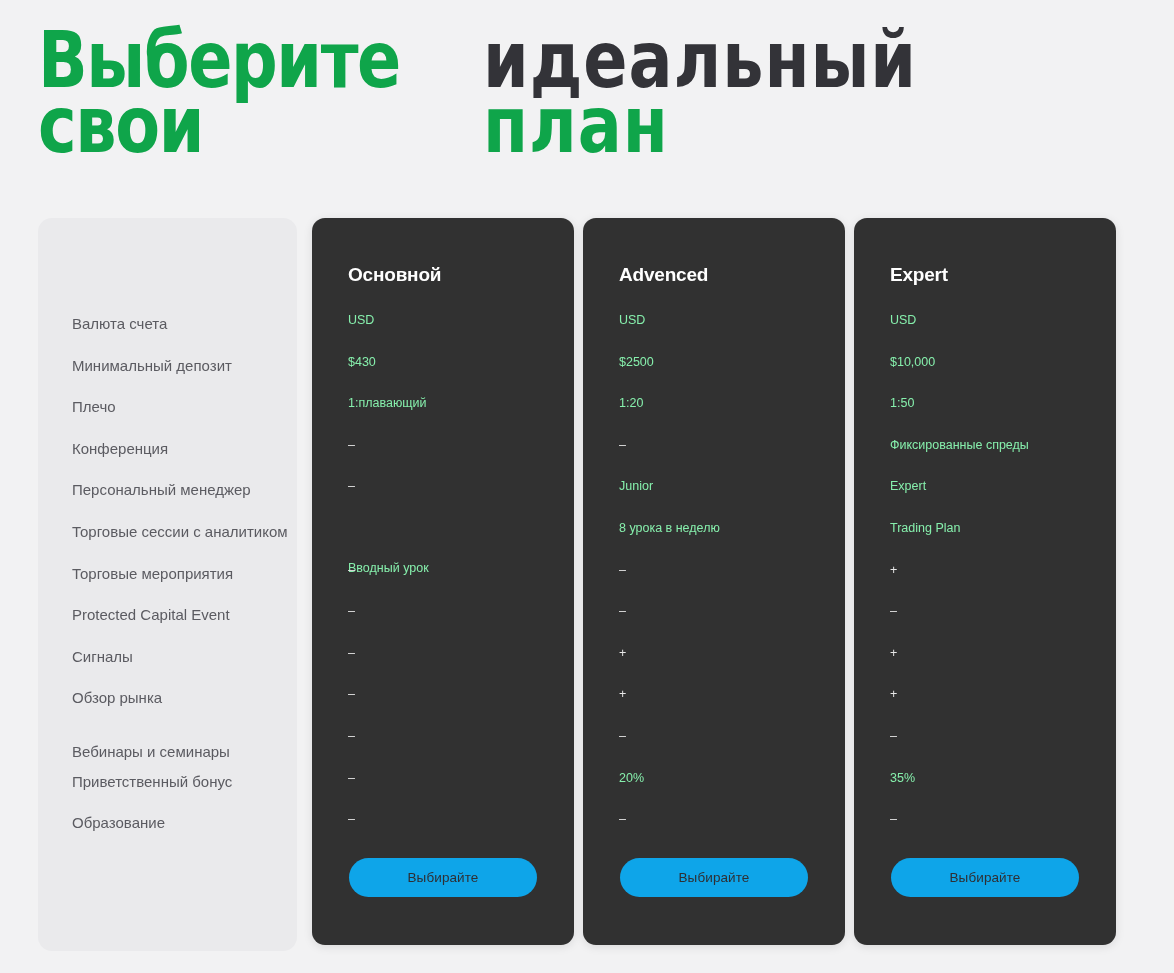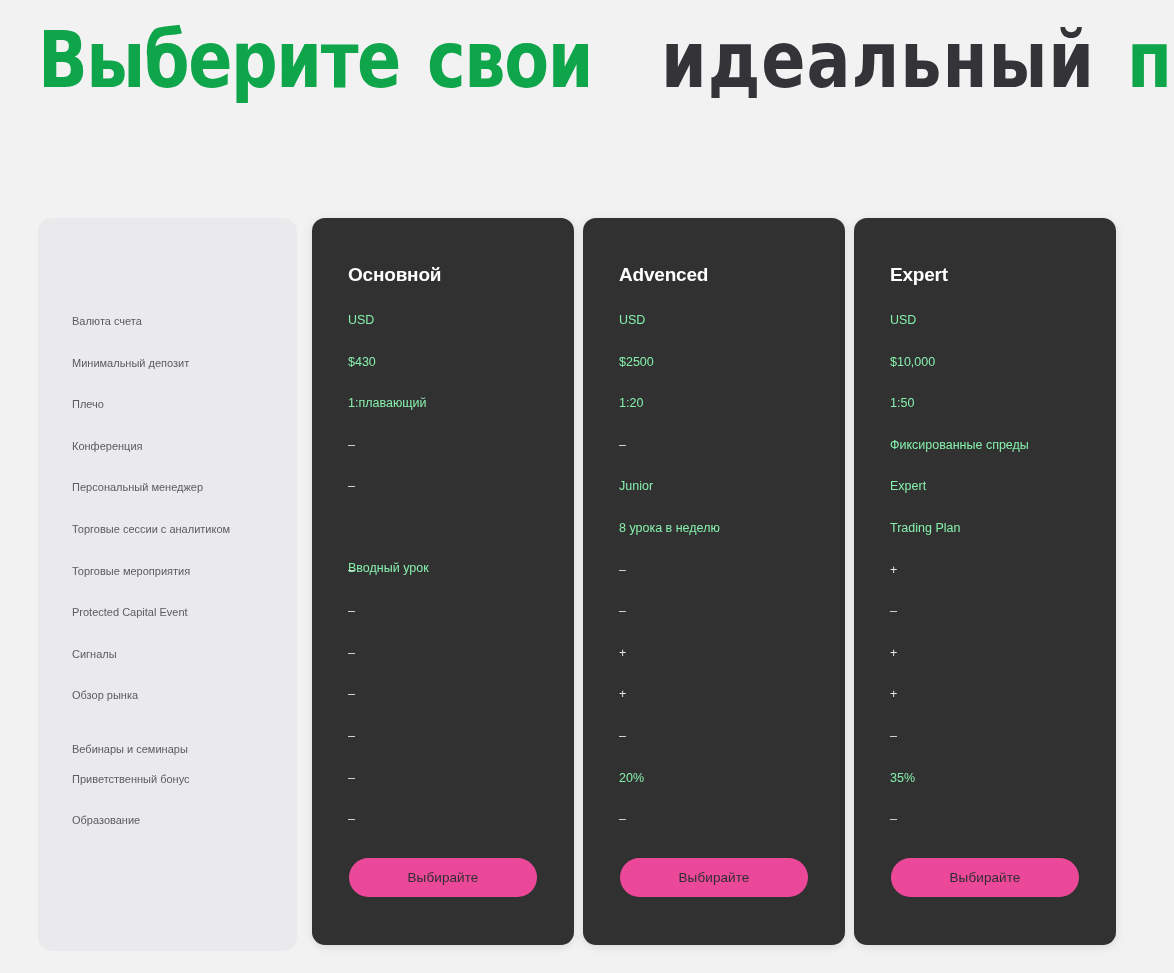--- a/index.html
+++ b/index.html
@@ -29,21 +29,21 @@
     left: 38px;
     top: 28px;
     width: 1100px;
     display: flex;
     align-items: flex-start;
     gap: 56px;
   }
 
   .heading-col {
     display: flex;
-    flex-direction: row;
+    flex-direction: column;
   }
 
   .heading-line {
     font-size: 78px;
     font-weight: 700;
     line-height: 0.83;
     letter-spacing: -1.5px;
     white-space: nowrap;
     font-family: "DejaVu Sans Condensed", "Liberation Sans Narrow", "Liberation Sans", sans-serif;
     transform: scaleX(0.93);
@@ -69,21 +69,21 @@
     width: 259px;
     height: 733px;
     background: #eaeaec;
     border-radius: 14px;
   }
 
   .label-row {
     position: absolute;
     left: 34px;
     width: 220px;
-    font-size: 11px;
+    font-size: 15px;
     line-height: 1;
     color: #5b5b61;
     font-weight: 400;
     white-space: nowrap;
   }
 
   .plans {
     position: absolute;
     left: 274px;
     top: 0;
@@ -129,21 +129,21 @@
   }
 
   .choose-btn {
     position: absolute;
     left: 37px;
     bottom: 48px;
     width: 188px;
     height: 39px;
     border: none;
     border-radius: 20px;
-    background: #ec4899;
+    background: #0ea5e9;
     color: #2f2f33;
     font-size: 13.5px;
     font-family: "Liberation Sans", "DejaVu Sans", sans-serif;
     font-weight: 400;
     cursor: pointer;
     letter-spacing: 0.1px;
   }
 </style>
 </head>
 <body>

